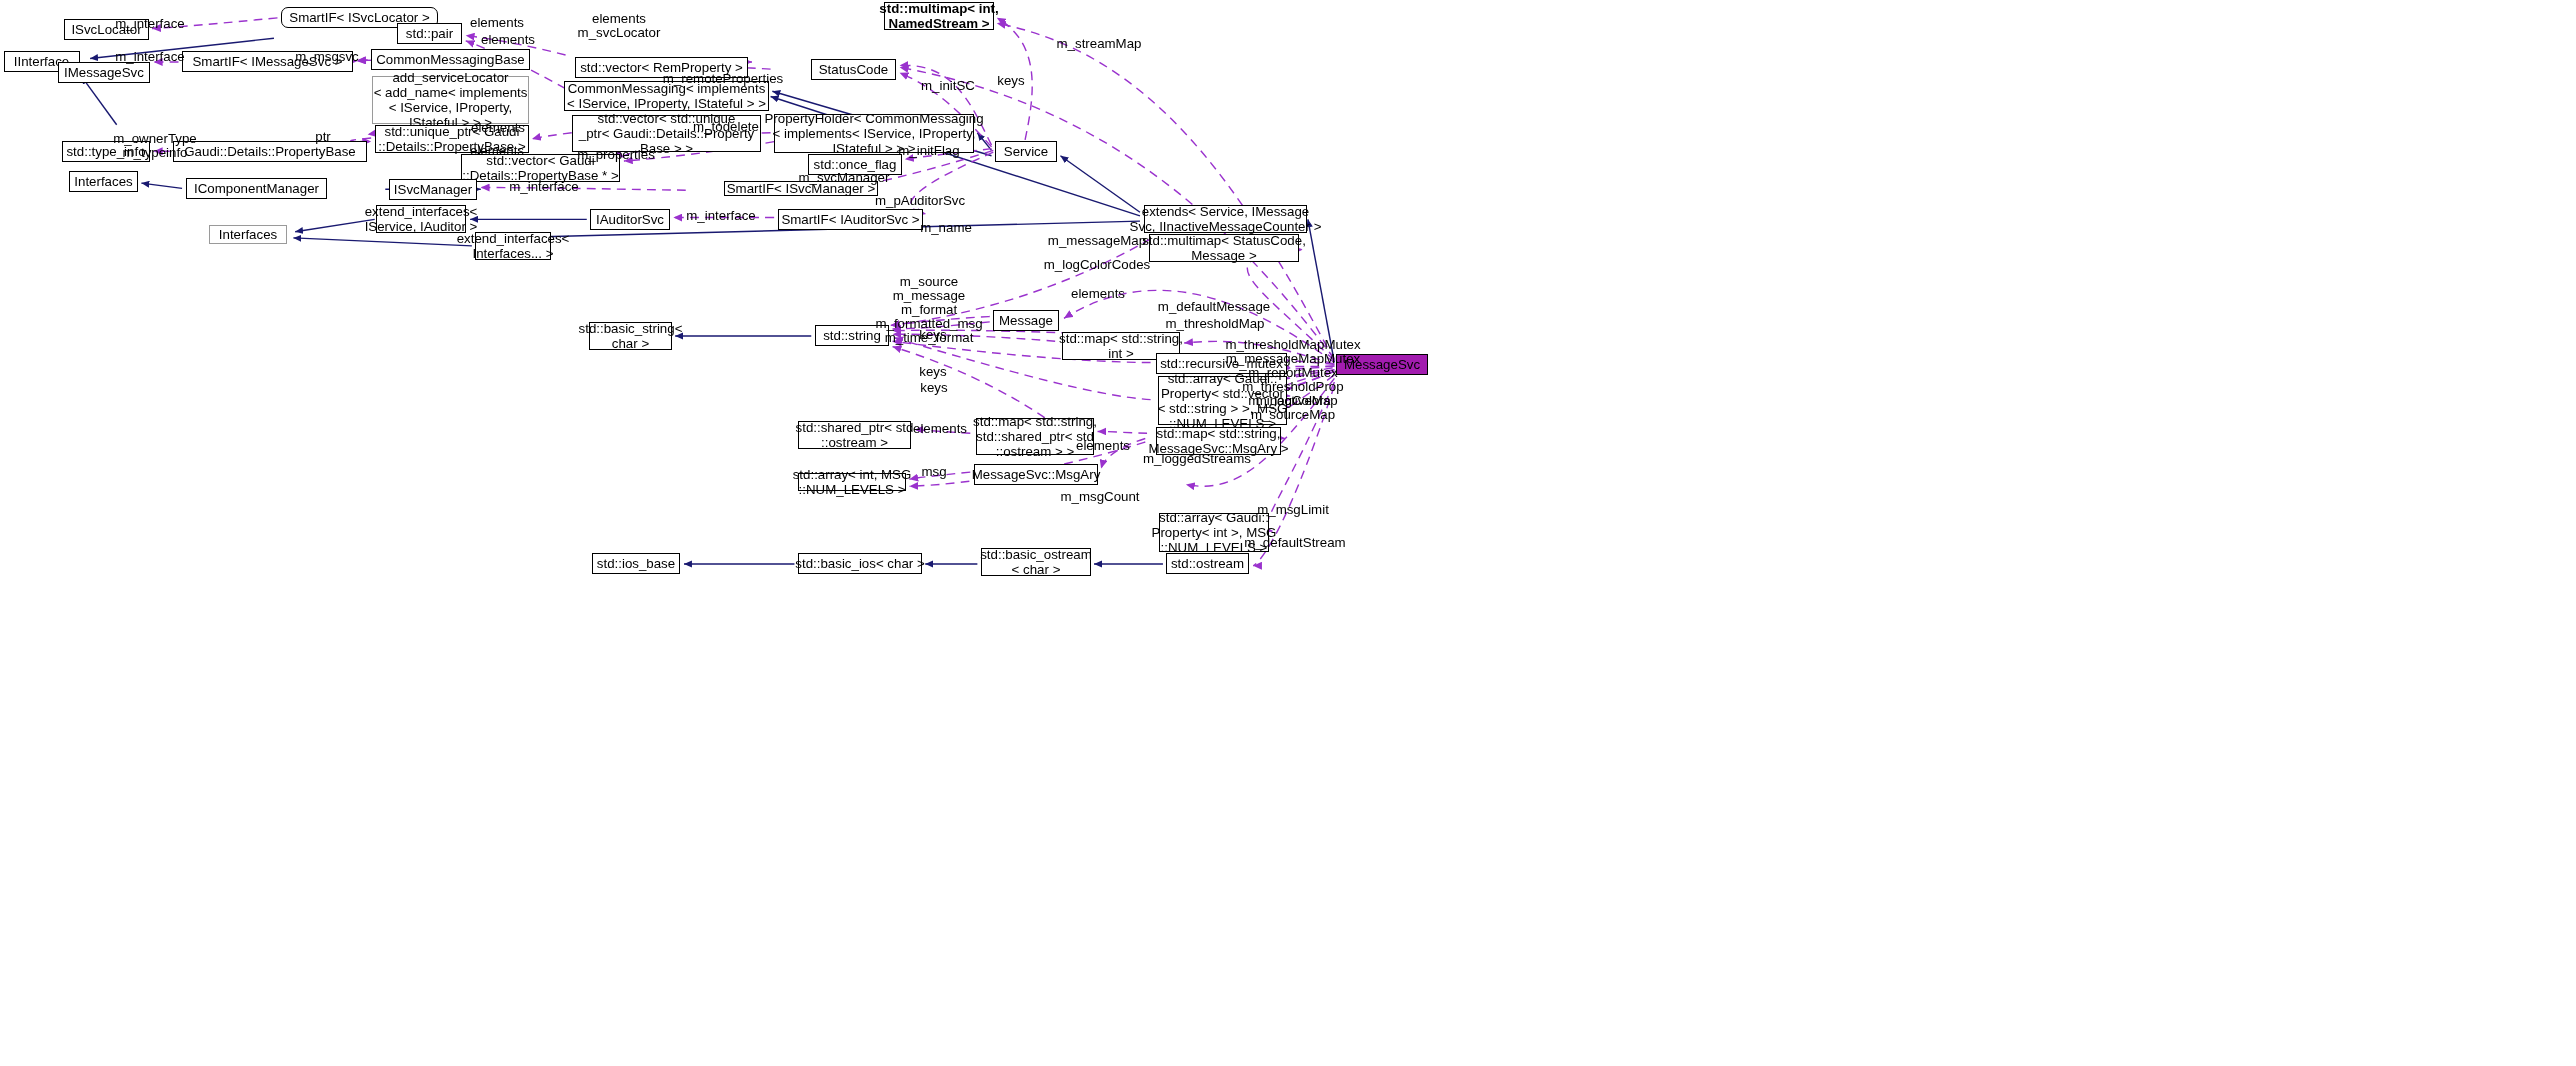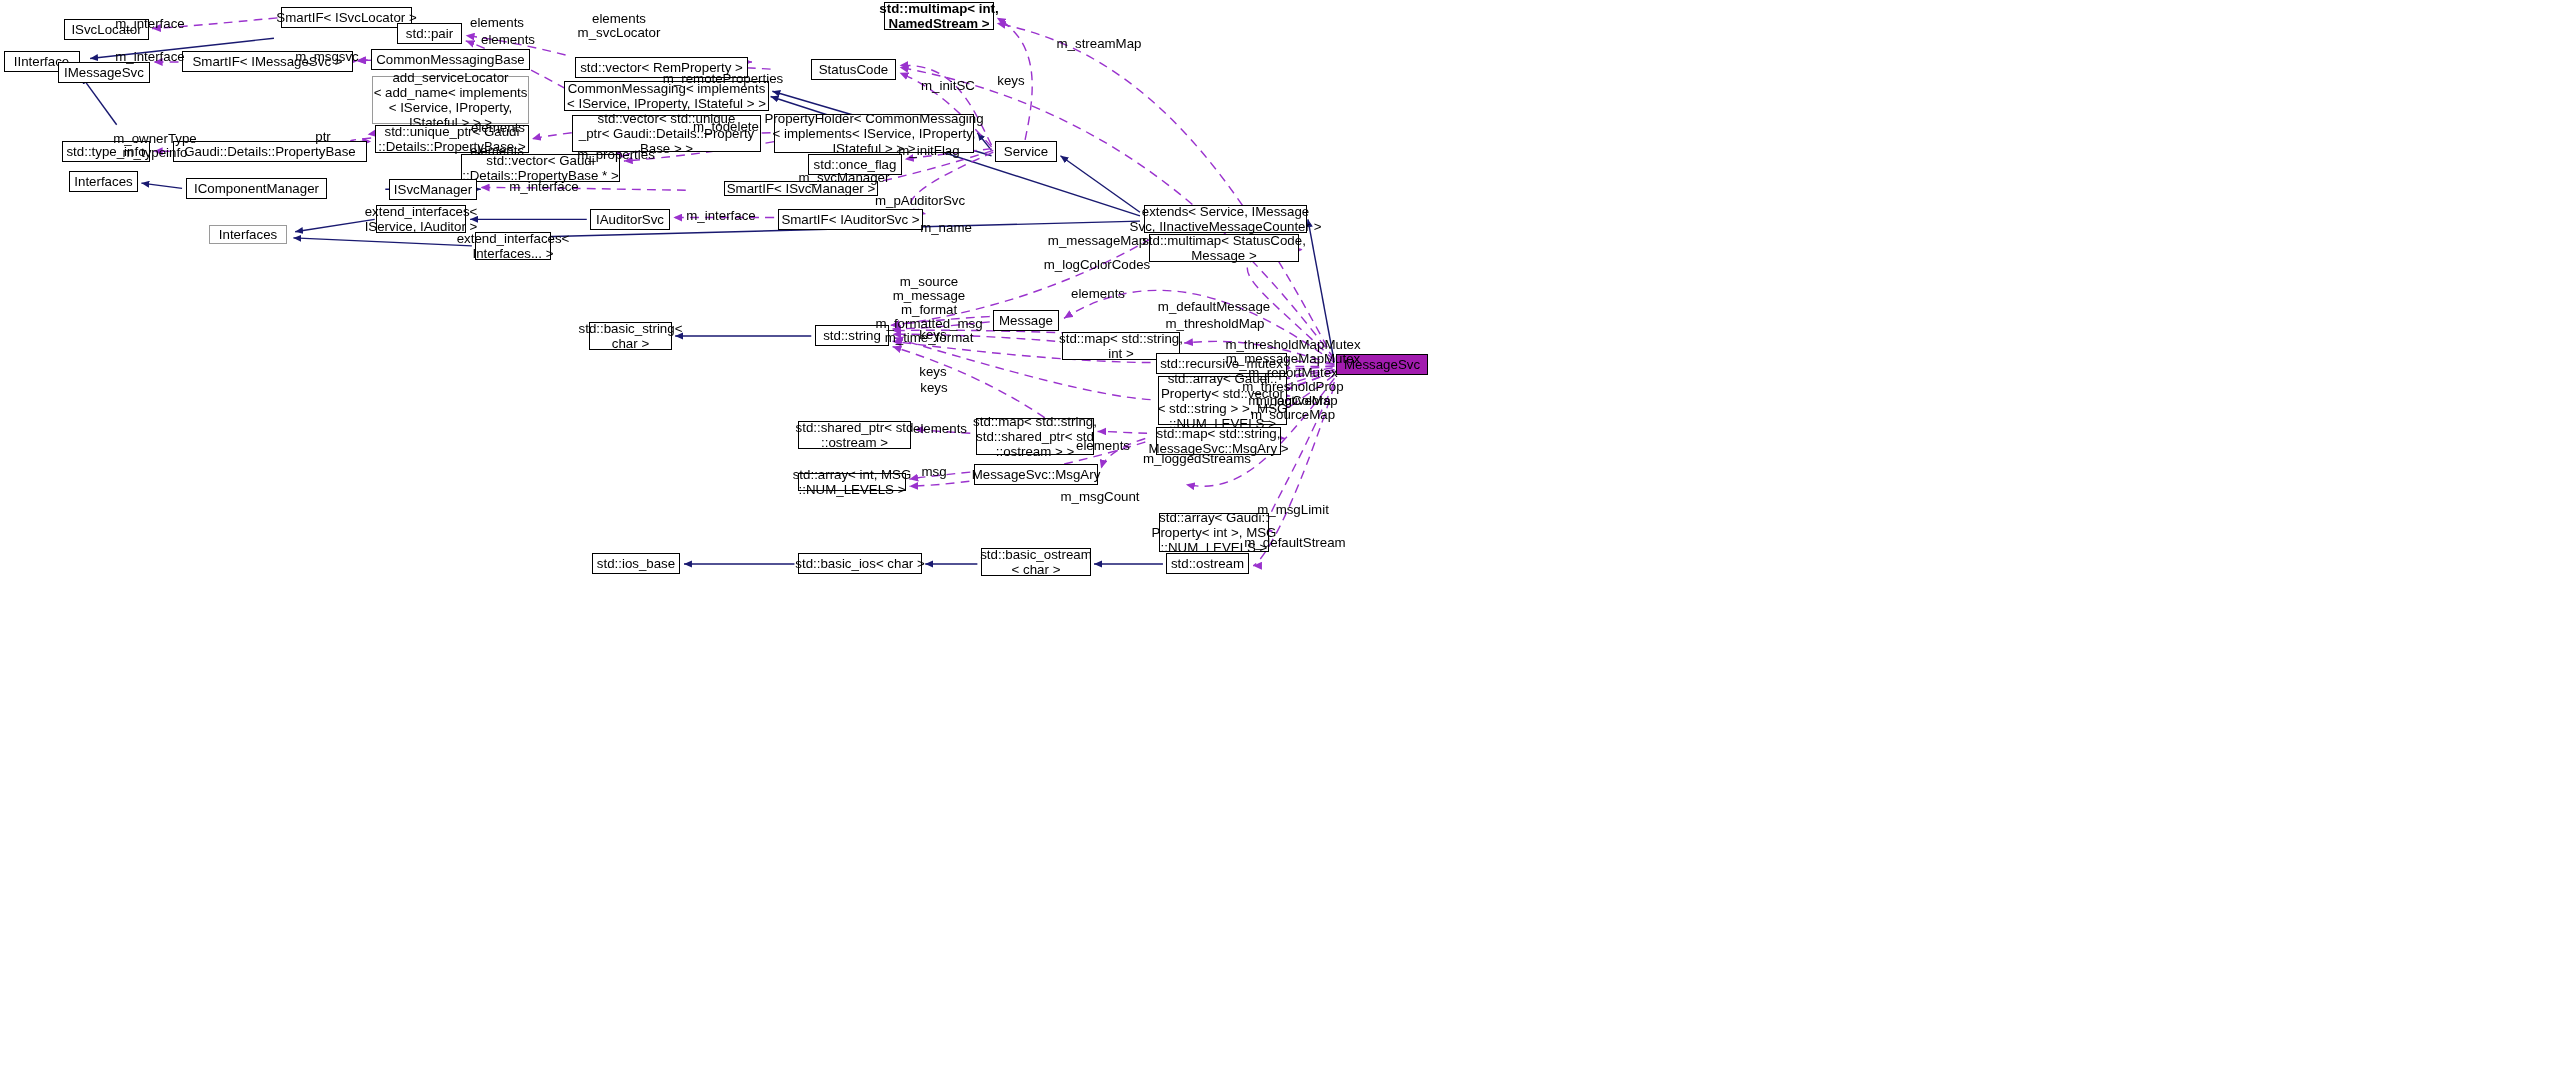--- a/index.html
+++ b/index.html
@@ -146,21 +146,21 @@
       <path d="M1302,270 C1250,300 1150,350 1008,368"></path>
       <path d="M1296,380 C1200,376 1100,372 1010,374"></path>
       <path d="M1120,358 C1080,360 1040,364 1008,368"></path>
     </g>
   </svg>
 
   <div id="node-host">
       <div class="node" style="left: 3.5px; top: 51px; width: 76px; height: 21px;">IInterface</div>
       <div class="node" style="left: 64px; top: 19.4px; width: 85px; height: 21px;">ISvcLocator</div>
       <div class="node" style="left: 58px; top: 62px; width: 92px; height: 21px;">IMessageSvc</div>
-      <div class="node" style="left: 281px; top: 7px; width: 131px; height: 21px;">SmartIF&lt; ISvcLocator &gt;</div>
+      <div class="node" style="left: 281px; top: 7px; width: 157px; height: 21px; border-radius: 7px;">SmartIF&lt; ISvcLocator &gt;</div>
       <div class="node" style="left: 182px; top: 51px; width: 171px; height: 21px;">SmartIF&lt; IMessageSvc &gt;</div>
       <div class="node" style="left: 62px; top: 141px; width: 88px; height: 21px;">std::type_info</div>
       <div class="node" style="left: 173px; top: 141px; width: 194px; height: 21px;">Gaudi::Details::PropertyBase</div>
       <div class="node" style="left: 69px; top: 171px; width: 69px; height: 21px;">Interfaces</div>
       <div class="node" style="left: 186px; top: 178px; width: 141px; height: 21px;">IComponentManager</div>
       <div class="node gray-border" style="left: 209px; top: 225px; width: 78px; height: 19.4px;">Interfaces</div>
       <div class="node" style="left: 397px; top: 23px; width: 65px; height: 21px;">std::pair</div>
       <div class="node" style="left: 371px; top: 49px; width: 159px; height: 21px;">CommonMessagingBase</div>
       <div class="node gray-border" style="left: 372px; top: 76px; width: 157px; height: 48px;">add_serviceLocator
 &lt; add_name&lt; implements

